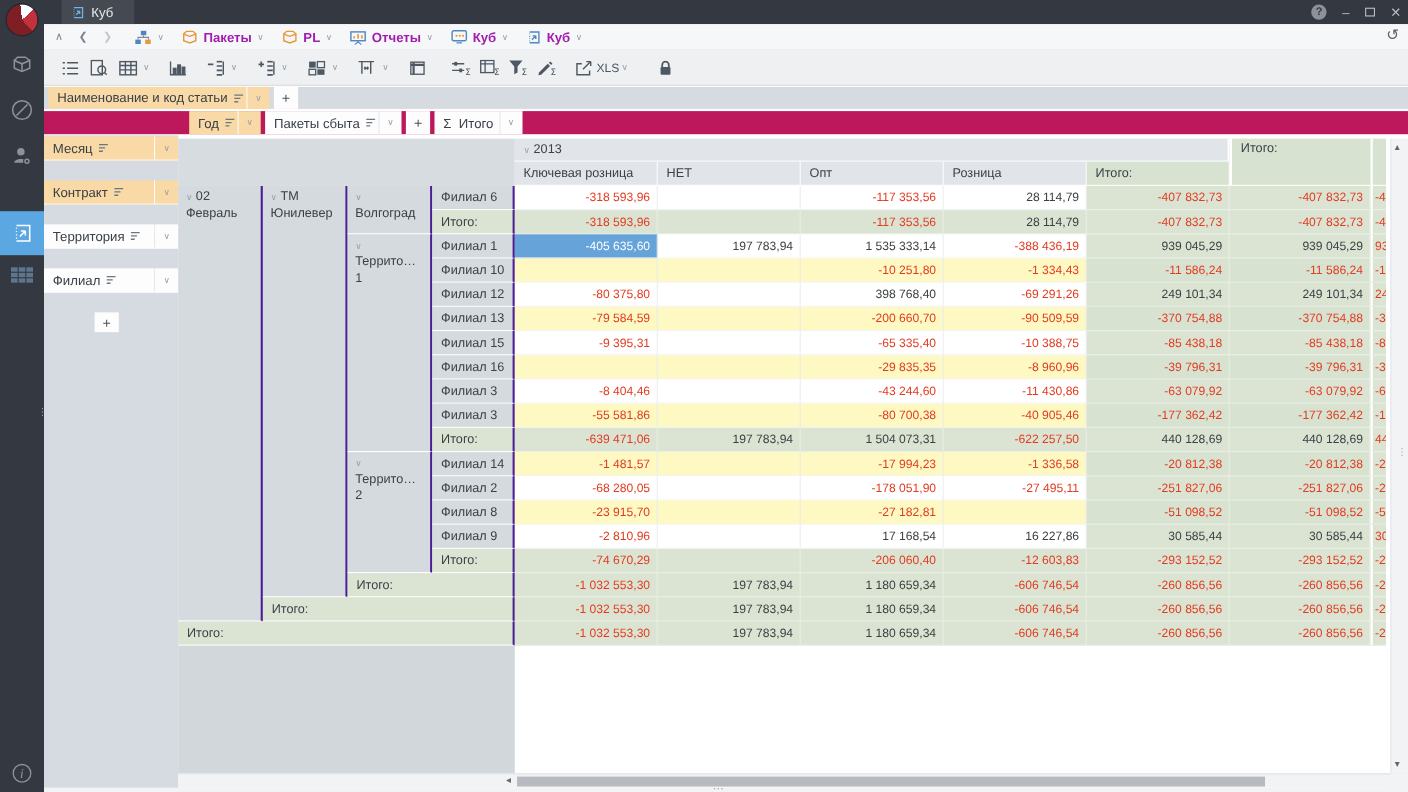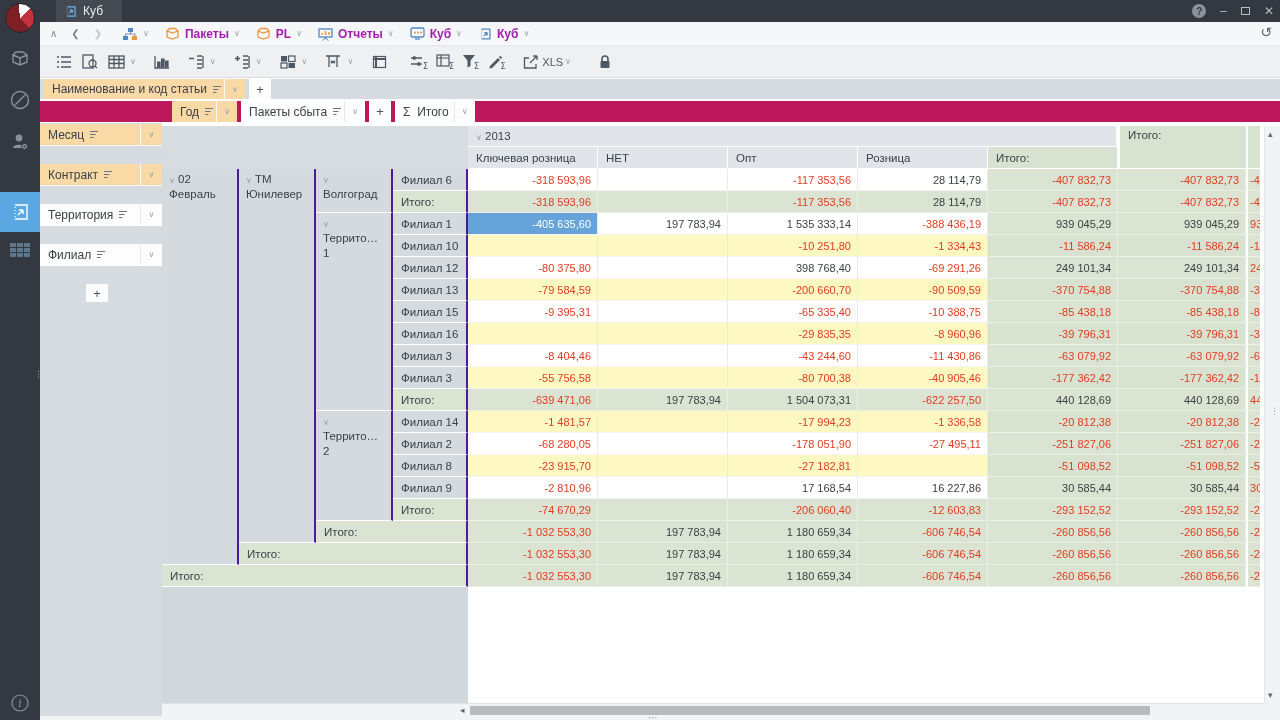--- a/index.html
+++ b/index.html
@@ -590,21 +590,21 @@
             <td class="num neg">-8 404,46</td>
             <td class="num"></td>
             <td class="num neg">-43 244,60</td>
             <td class="num neg">-11 430,86</td>
             <td class="num grn neg">-63 079,92</td>
             <td class="num grn neg">-63 079,92</td>
             <td class="sliver">-63 079,92</td>
           </tr>
           <tr class="alt">
             <td class="dim lbl">Филиал 3</td>
-            <td class="num neg">-55 756,58</td>
+            <td class="num neg">-55 581,86</td>
             <td class="num"></td>
             <td class="num neg">-80 700,38</td>
             <td class="num neg">-40 905,46</td>
             <td class="num grn neg">-177 362,42</td>
             <td class="num grn neg">-177 362,42</td>
             <td class="sliver">-177 362,42</td>
           </tr>
           <tr>
             <td class="dim lbl tlabel">Итого:</td>
             <td class="num grn neg">-639 471,06</td>

